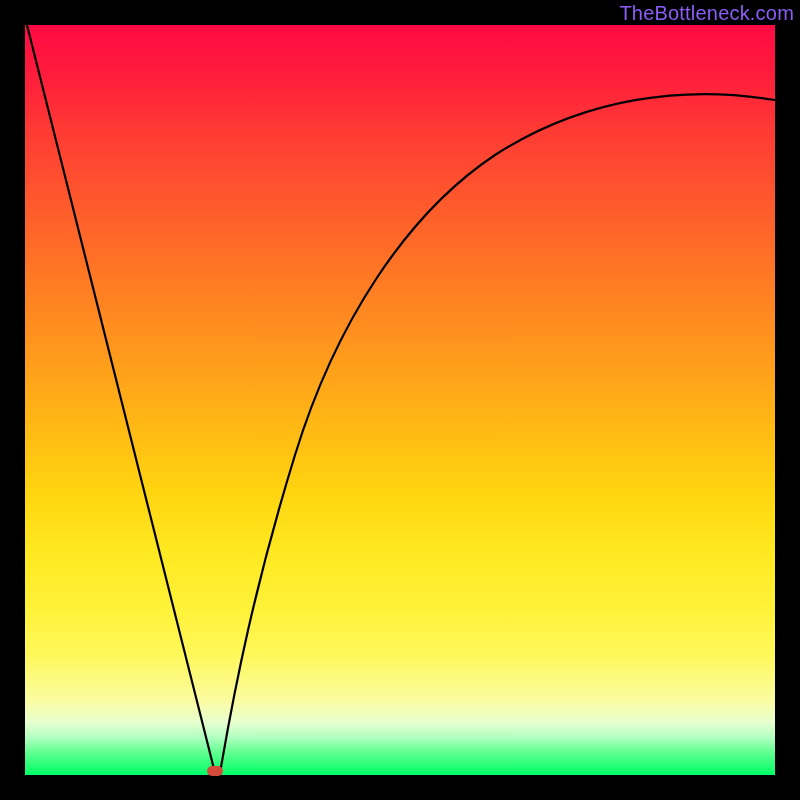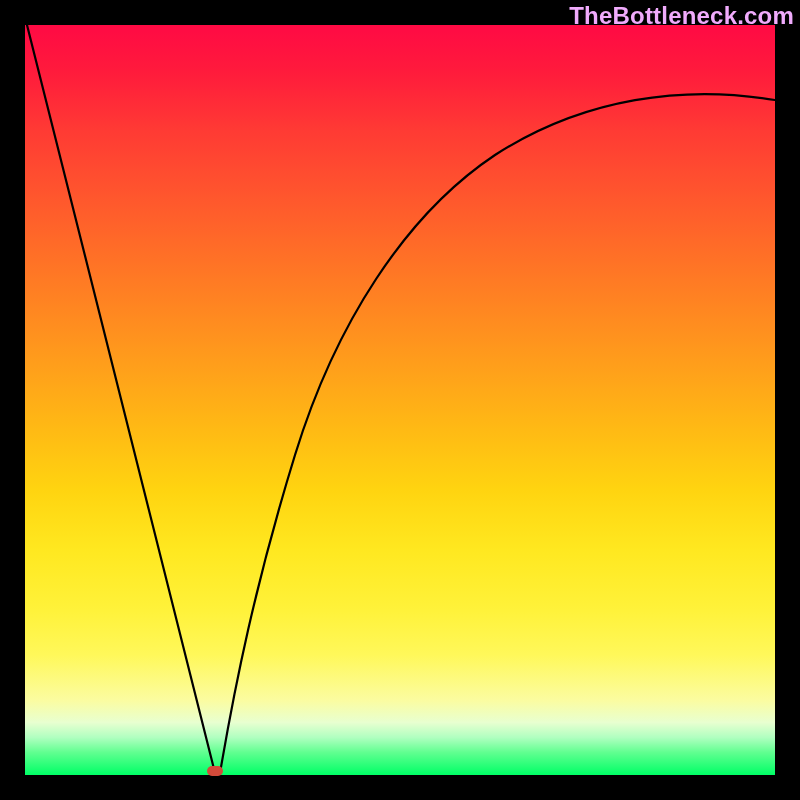--- a/index.html
+++ b/index.html
@@ -58,23 +58,23 @@
     width: 16px;
     height: 10px;
     background: #d34a3a;
     border-radius: 5px;
     transform: translate(-50%, -50%);
   }
   .attrib {
     position: absolute;
     top: 2px;
     right: 6px;
-    color: #f0abfc;
-    font-size: 24px;
-    font-weight: 700;
+    color: #8b5cf6;
+    font-size: 20px;
+    font-weight: 400;
     letter-spacing: 0.2px;
   }
   svg.curves {
     position: absolute;
     left: 0;
     top: 0;
     width: 750px;
     height: 750px;
   }
   svg.curves path {

